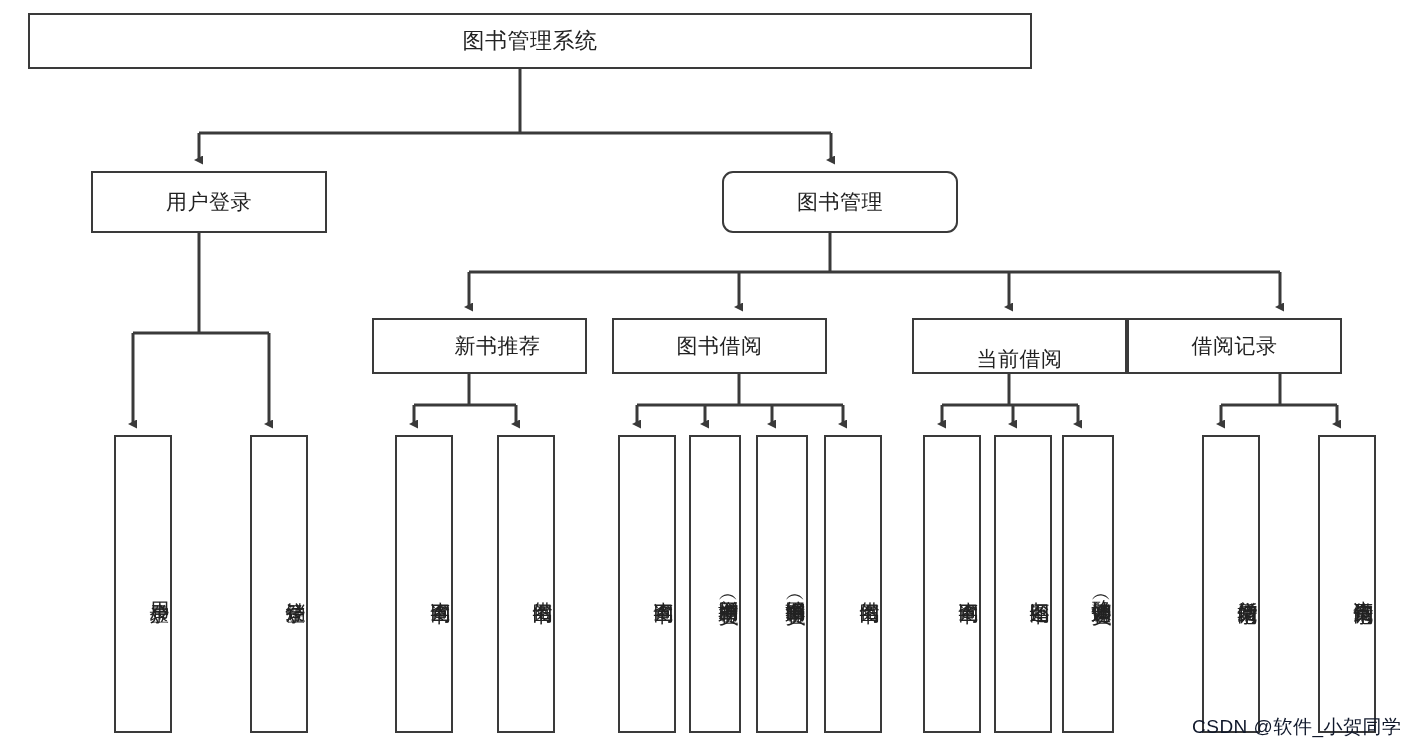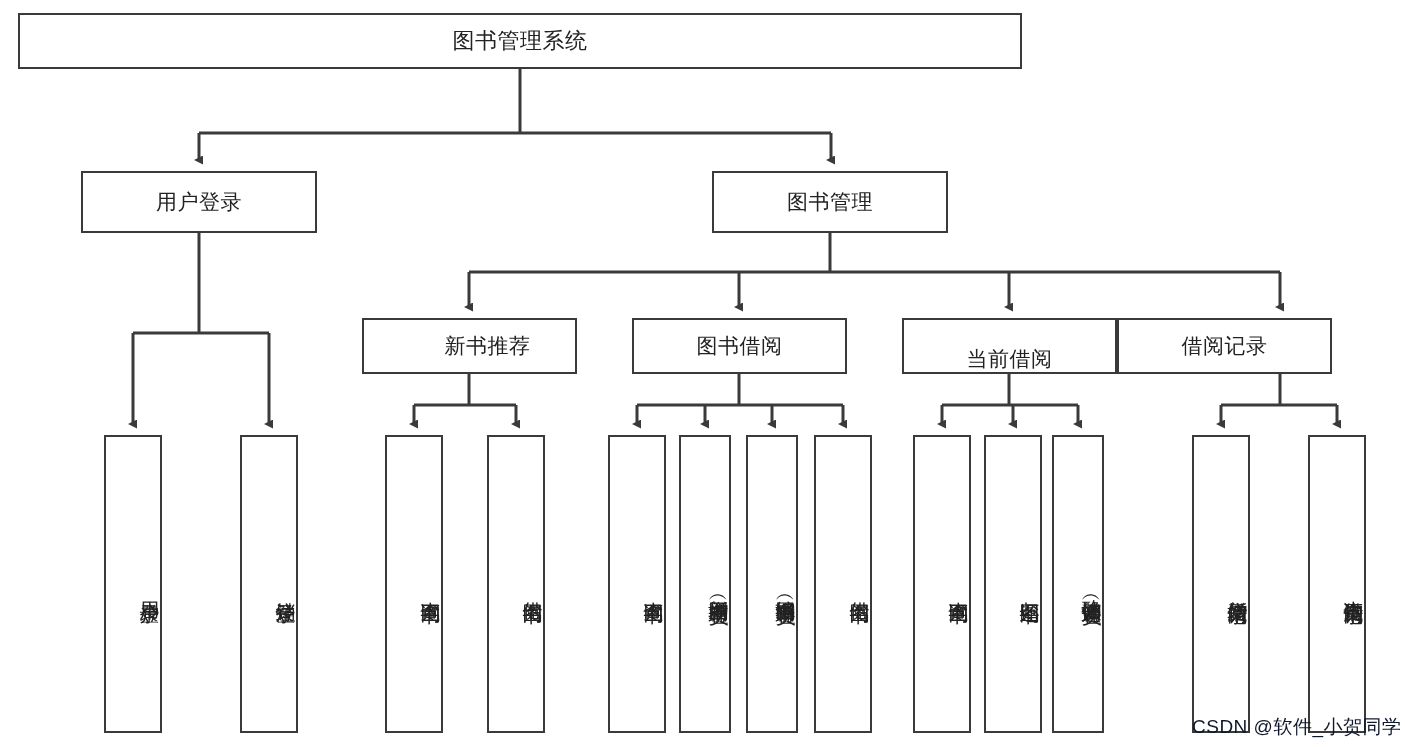--- a/index.html
+++ b/index.html
@@ -29,20 +29,21 @@
   }
   .node {
     position: absolute;
     box-sizing: border-box;
     border: 2px solid #3a3a3a;
     background: #ffffff;
     display: flex;
     align-items: center;
     justify-content: center;
     text-align: center;
+    margin-left: 10px;
   }
   .node .label {
     font-size: 21px;
     line-height: 1.25;
     letter-spacing: 0.5px;
     color: #222222;
     white-space: nowrap;
   }
   .node.vertical {
     writing-mode: vertical-rl;
@@ -124,28 +125,28 @@
     </g>
   </svg>
 
   <div class="node root" style="left:18px; top:13px; width:1004px; height:56px;">
     <span class="label">图书管理系统</span>
   </div>
 
   <div class="node" style="left:81px; top:171px; width:236px; height:62px;">
     <span class="label">用户登录</span>
   </div>
-  <div class="node" style="left:712px; top:171px; width:236px; height:62px;">
+  <div class="node" style="left:712px; top:171px; width:236px; height:62px;border-radius:11px;">
     <span class="label">图书管理</span>
   </div>
 
   <div class="node" style="left:362px; top:318px; width:215px; height:56px;padding-left:36px;">
     <span class="label">新书推荐</span>
   </div>
-  <div class="node" style="left:632px; top:318px; width:215px; height:56px;">
+  <div class="node" style="left:602px; top:318px; width:215px; height:56px;">
     <span class="label">图书借阅</span>
   </div>
   <div class="node" style="left:902px; top:318px; width:215px; height:56px;align-items:flex-end;">
     <span class="label">当前借阅</span>
   </div>
   <div class="node" style="left:1117px; top:318px; width:215px; height:56px;">
     <span class="label">借阅记录</span>
   </div>
 
   <div class="node vertical" style="left:104px; top:435px; width:58px; height:298px;">

